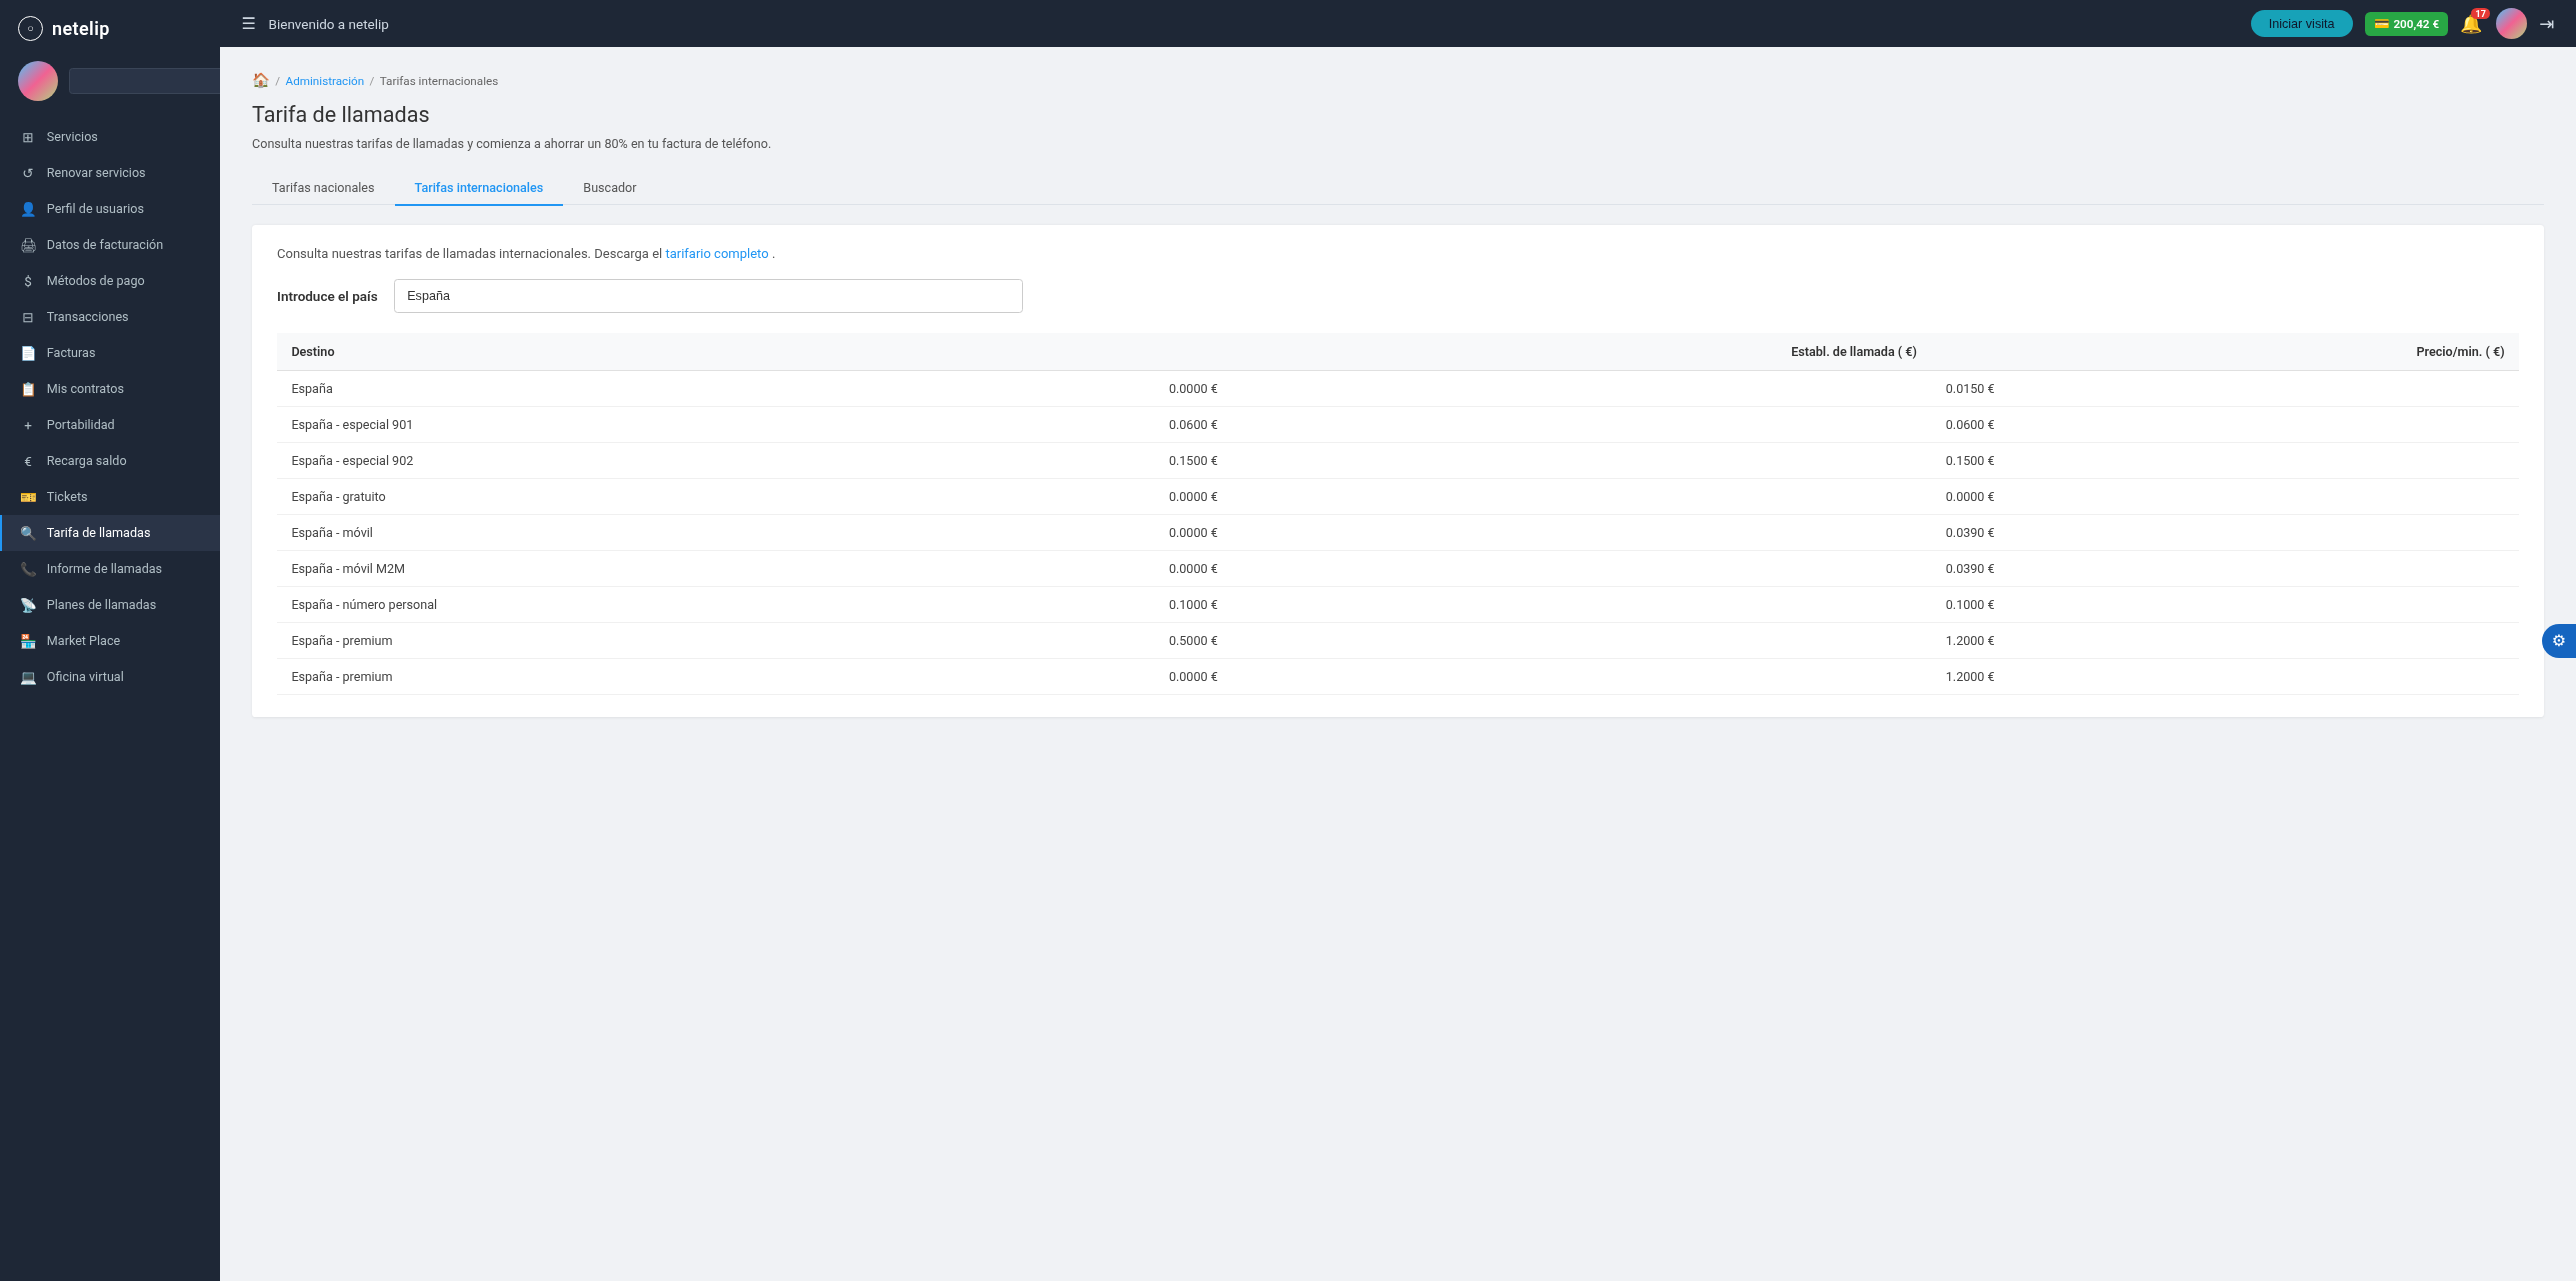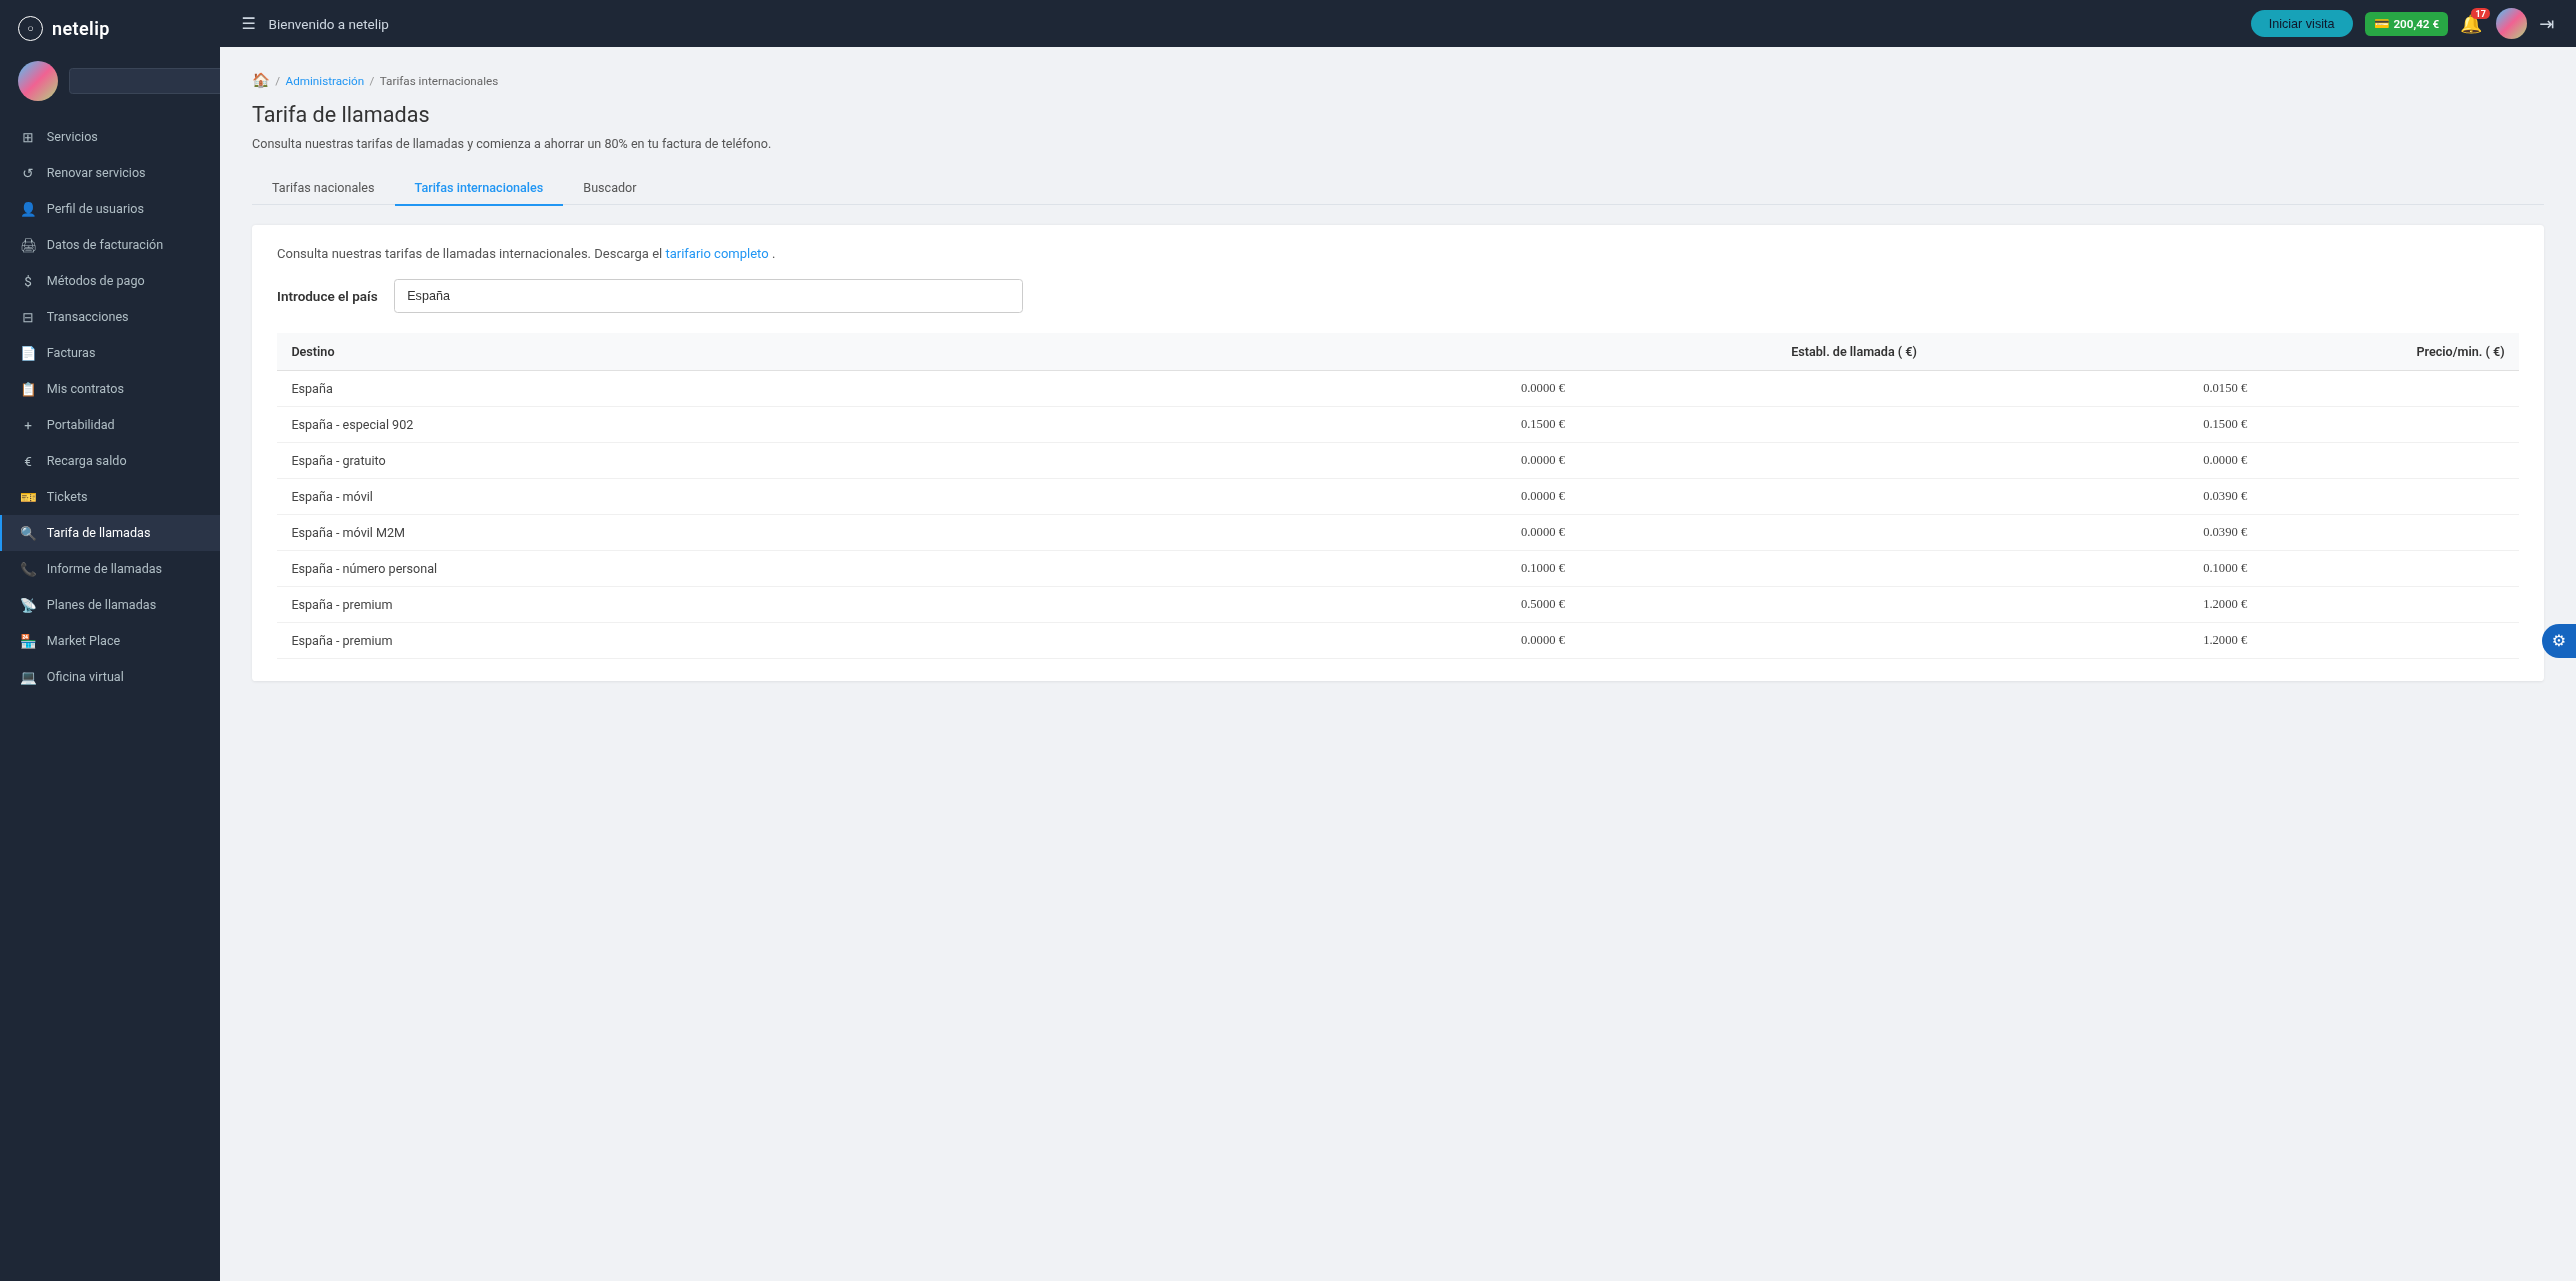--- a/index.html
+++ b/index.html
@@ -268,21 +268,21 @@
       font-weight: 600;
       color: #333;
       font-size: 12.6px;
     }
     .rates-table th.right { text-align: right; }
     .rates-table td {
       padding: 10px 14.4px;
       color: #444;
       border-bottom: 0.9px solid #f0f0f0;
     }
-    .rates-table td.right { text-align: center; font-family: Liberation Serif, serif; }
+    .rates-table td.right { text-align: left; }
 
     
     .right-panel-btn {
       position: fixed;
       right: 0;
       top: 50%;
       transform: translateY(-50%);
       background: #1565c0;
       color: #fff;
       width: 34px;
@@ -437,20 +437,25 @@
             <th class="right">Precio/min. ( €)</th>
           </tr>
         </thead>
         <tbody id="rates-tbody">
         <tr>
       <td>España</td>
       <td class="right">0.0000 €</td>
       <td class="right">0.0150 €</td>
     </tr>
             <tr>
+      <td>España - especial 901</td>
+      <td class="right">0.0600 €</td>
+      <td class="right">0.0600 €</td>
+    </tr>
+            <tr>
       <td>España - especial 902</td>
       <td class="right">0.1500 €</td>
       <td class="right">0.1500 €</td>
     </tr>
             <tr>
       <td>España - gratuito</td>
       <td class="right">0.0000 €</td>
       <td class="right">0.0000 €</td>
     </tr>
             <tr>

